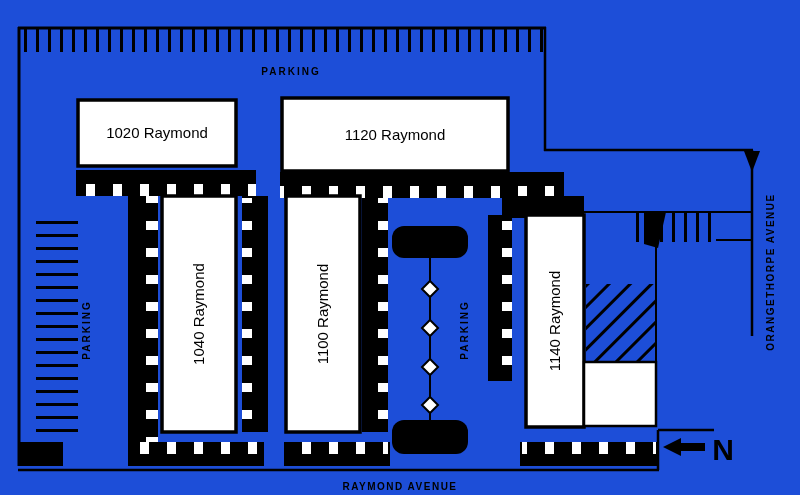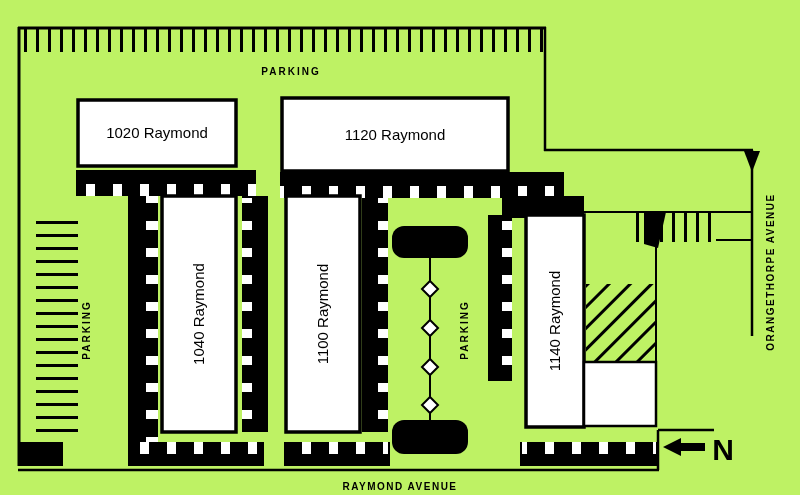--- a/index.html
+++ b/index.html
@@ -1,20 +1,20 @@
 <!DOCTYPE html>
 <html><head>
 <meta charset="utf-8">
 <style>
   html, body { margin: 0; padding: 0; background: #ffffff; }
   .canvas {
     position: relative;
     width: 800px;
     height: 495px;
-    background: #bef264;
+    background: #1d4ed8;
     font-family: "Liberation Sans", sans-serif;
     overflow: hidden;
   }
   svg { display: block; }
   .bldg-label {
     font-family: "Liberation Sans", sans-serif;
     font-size: 15px;
     fill: #000000;
   }
   .small-label {

